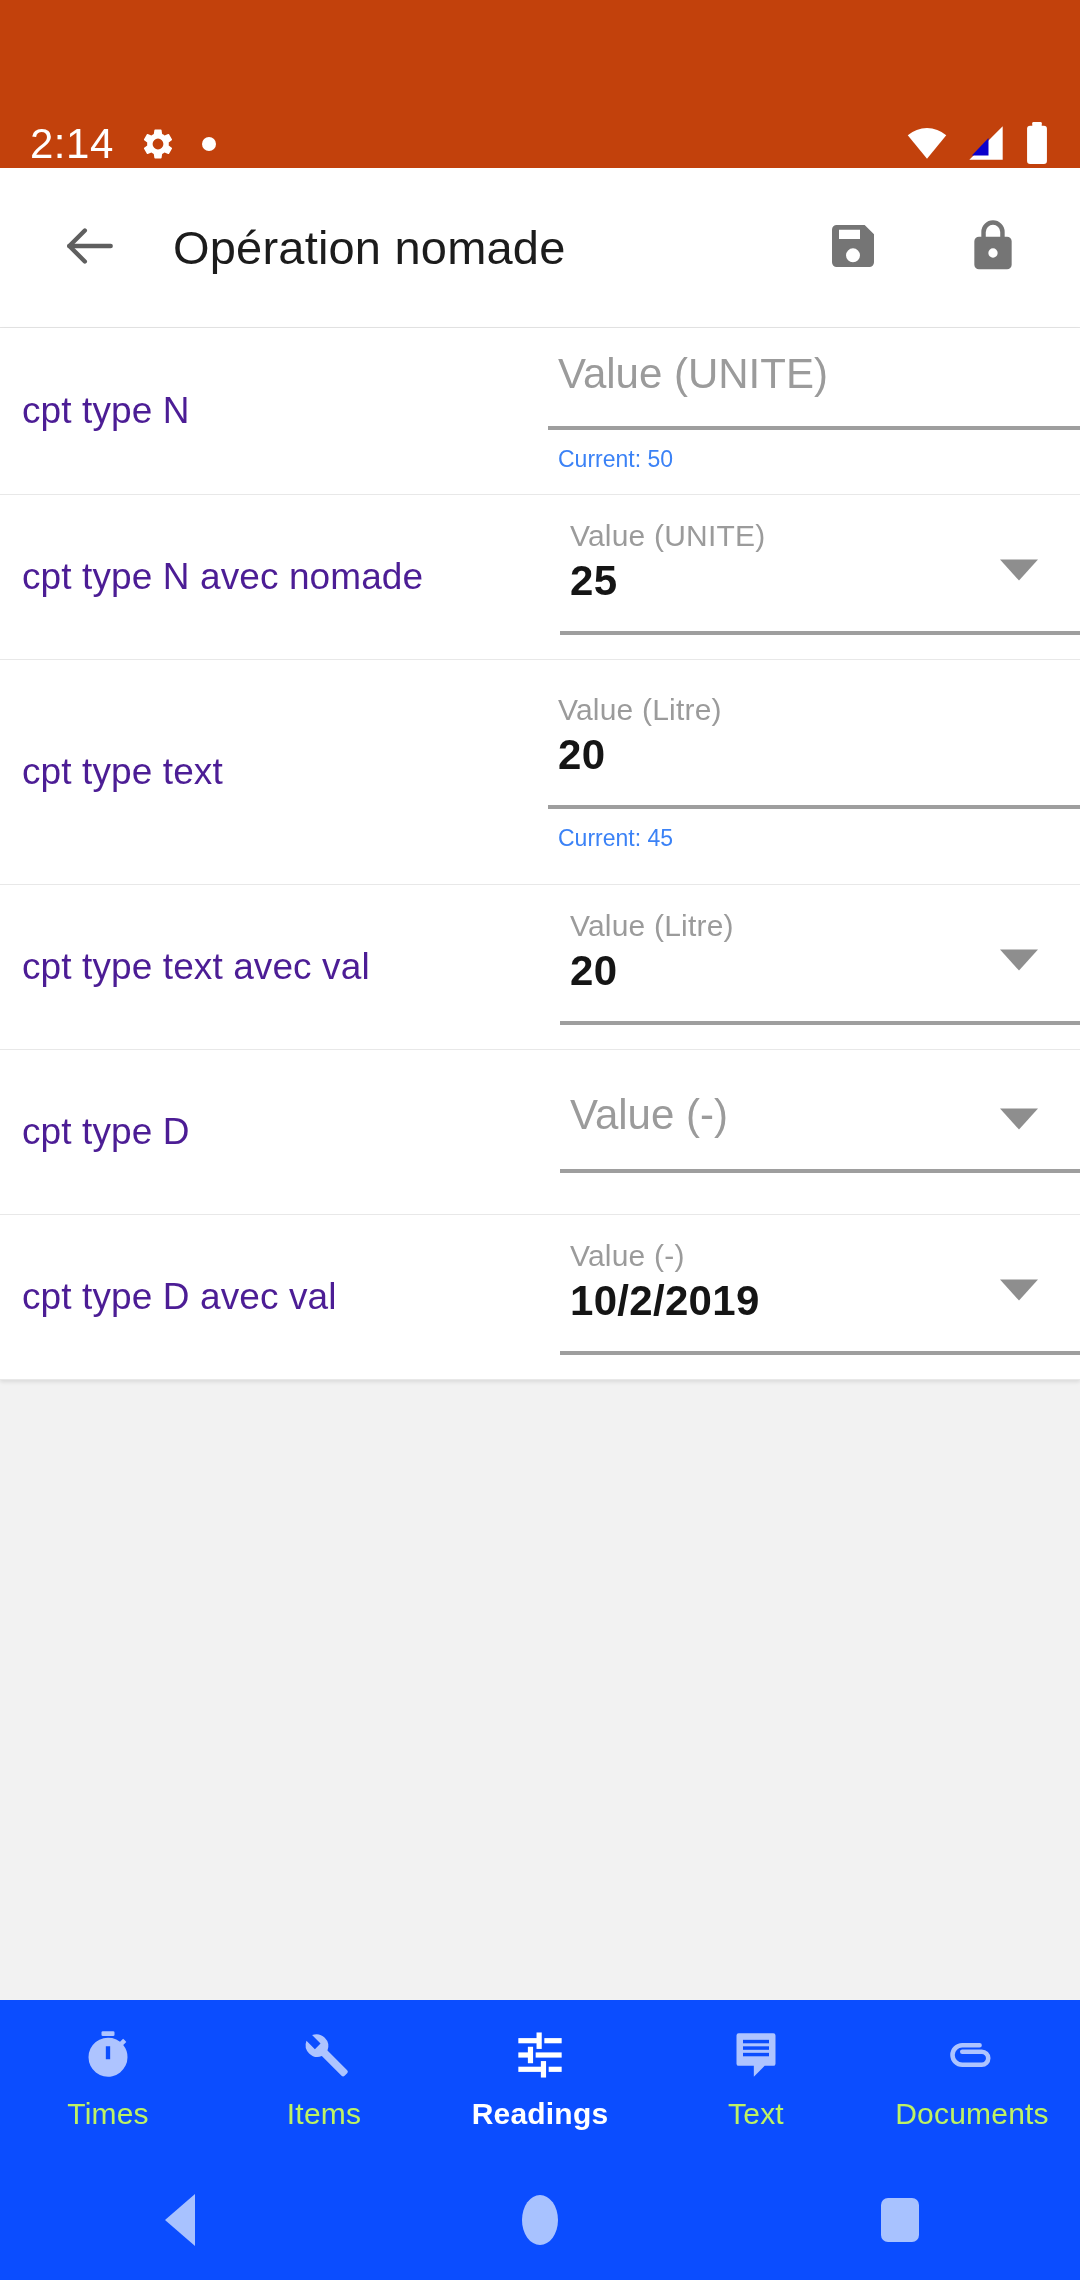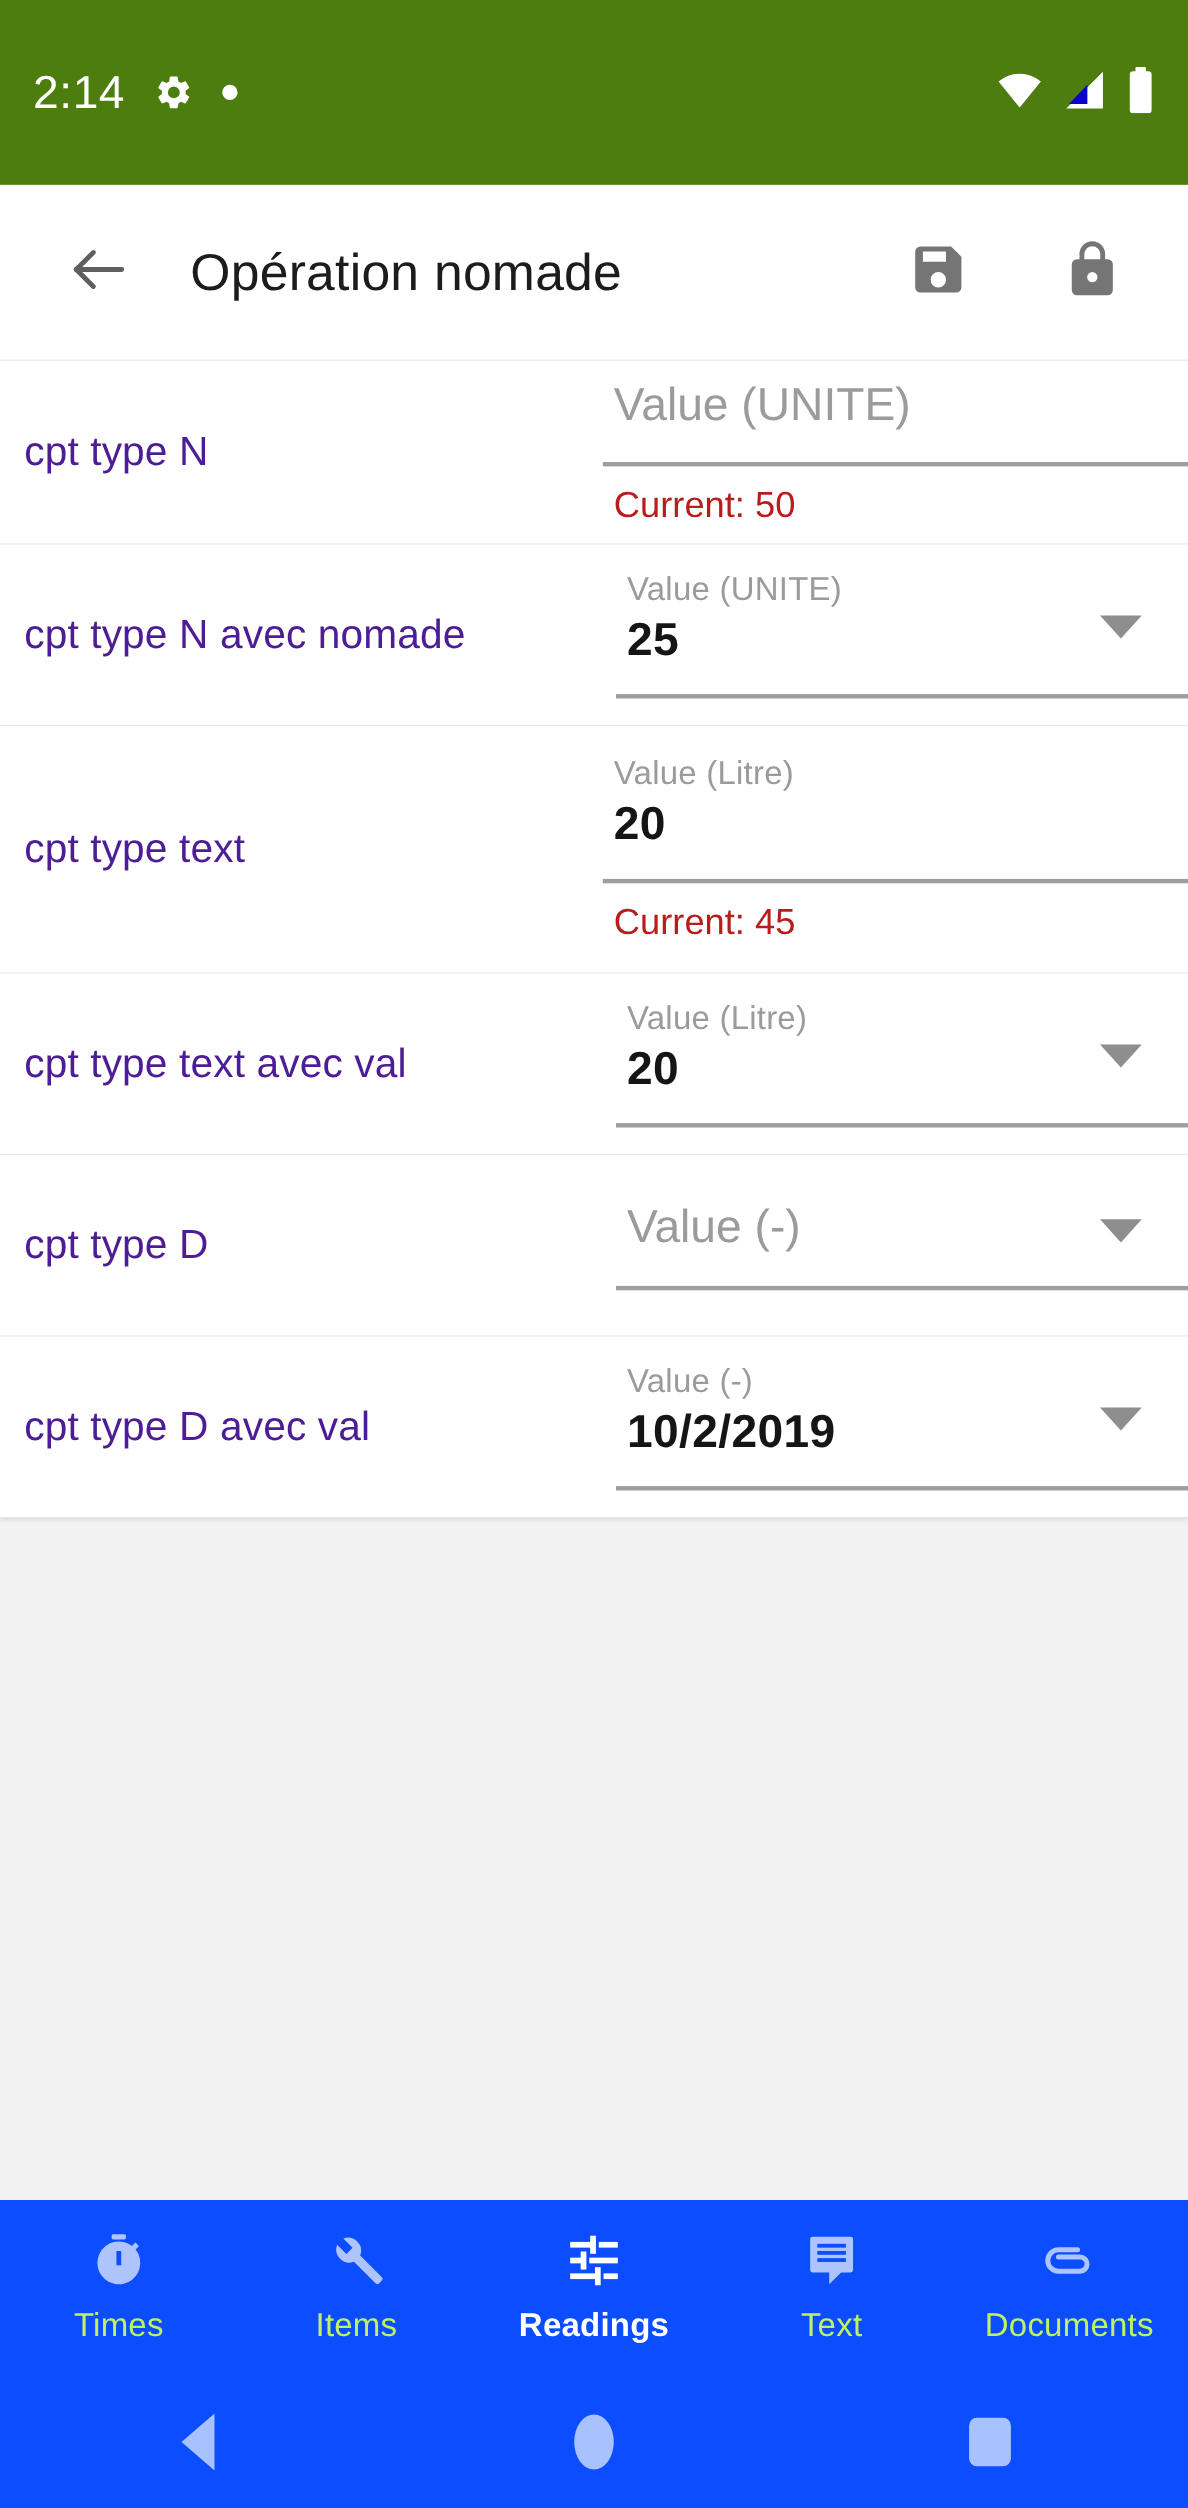--- a/index.html
+++ b/index.html
@@ -12,22 +12,22 @@
   #screen {
     position:relative;
     width:1080px; height:2280px;
     display:flex; flex-direction:column;
     background:#f2f2f2;
   }
 
   
   #status-bar {
     height:168px;
-    background:#4d7c0f;
-    display:flex; align-items:center;
+    background:#c2410c;
+    display:flex; align-items:flex-end;
     padding:0 30px 0 30px;
     flex:0 0 auto;
     position:relative;
     gap:32px;
   }
   .sb-left { display:flex; align-items:center; gap:26px; }
   .sb-clock {
     color:#ffffff; font-size:42px; letter-spacing:0.5px;
     font-family:"Liberation Sans", sans-serif;
   }
@@ -113,22 +113,22 @@
     letter-spacing:0.3px;
     font-weight:bold;
   }
   .underline {
     height:4px;
     background:#9e9e9e;
     margin-top:22px;
     width:100%;
   }
   .helper {
-    font-size:33px;
-    color:#b91c1c;
+    font-size:23px;
+    color:#3b82f6;
     padding-left:10px;
     padding-top:16px;
   }
   .caret {
     position:absolute;
     right:38px;
     top:50%;
     transform:translateY(-50%);
     width:0; height:0;
     border-left:19px solid transparent;

